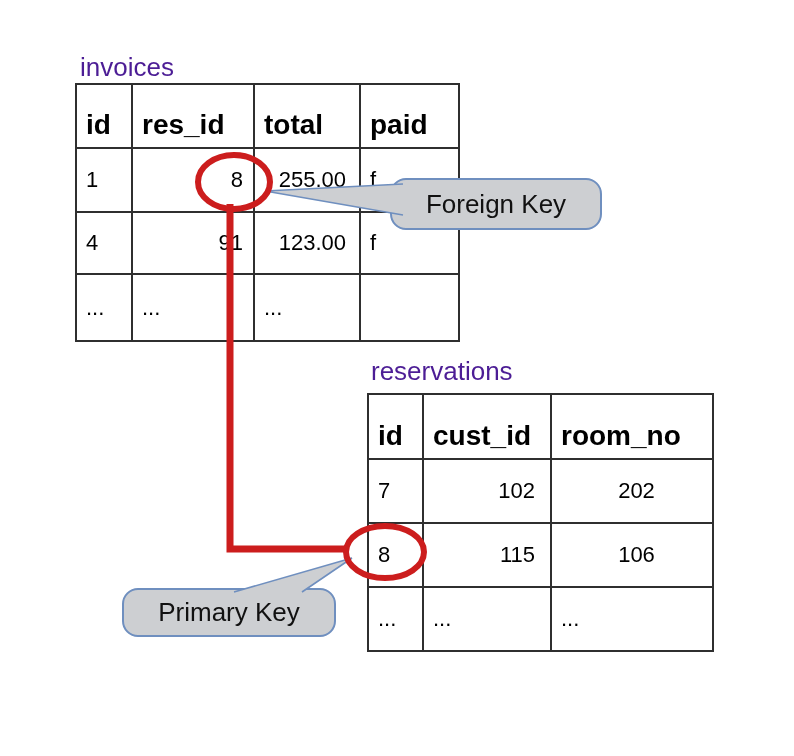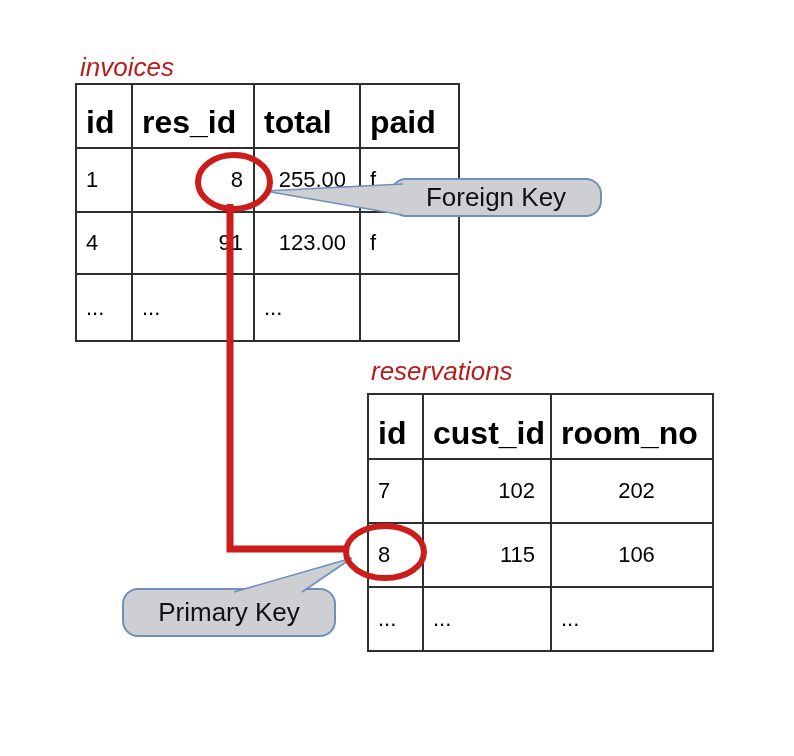--- a/index.html
+++ b/index.html
@@ -10,38 +10,37 @@
     height: 756px;
     background: #ffffff;
     font-family: "Liberation Sans", sans-serif;
     color: #000000;
     overflow: hidden;
   }
   .table-title {
     position: absolute;
     font-size: 26px;
     line-height: 1.1;
-    color: #b91c1c;
+    color: #4c1d95;
     white-space: nowrap;
-    font-style: italic;
   }
   table.dbtable {
     position: absolute;
     border-collapse: collapse;
     table-layout: fixed;
     background: transparent;
   }
   table.dbtable th, table.dbtable td {
     border: 2px solid #2f2f2f;
     background: transparent;
     overflow: hidden;
     white-space: nowrap;
   }
   table.dbtable th {
-    font-size: 32px;
+    font-size: 28px;
     font-weight: bold;
     text-align: left;
     vertical-align: bottom;
     padding: 0 16px 6px 9px;
   }
   table.dbtable td {
     font-size: 22px;
     font-weight: normal;
     vertical-align: middle;
     padding: 0 0 0 9px;
@@ -59,21 +58,21 @@
     border: 2px solid #6f8fbf;
     border-radius: 16px;
     display: flex;
     align-items: center;
     justify-content: center;
     font-size: 26px;
     color: #111111;
     z-index: 5;
     white-space: nowrap;
   }
-  #fk-callout { left: 390px; top: 178px; width: 212px; height: 39px; }
+  #fk-callout { left: 390px; top: 178px; width: 212px; height: 52px; }
   #pk-callout { left: 122px; top: 588px; width: 214px; height: 49px; }
   svg.overlay {
     position: absolute;
     left: 0; top: 0;
     width: 794px; height: 756px;
     z-index: 10;
     pointer-events: none;
   }
 </style>
 </head>

